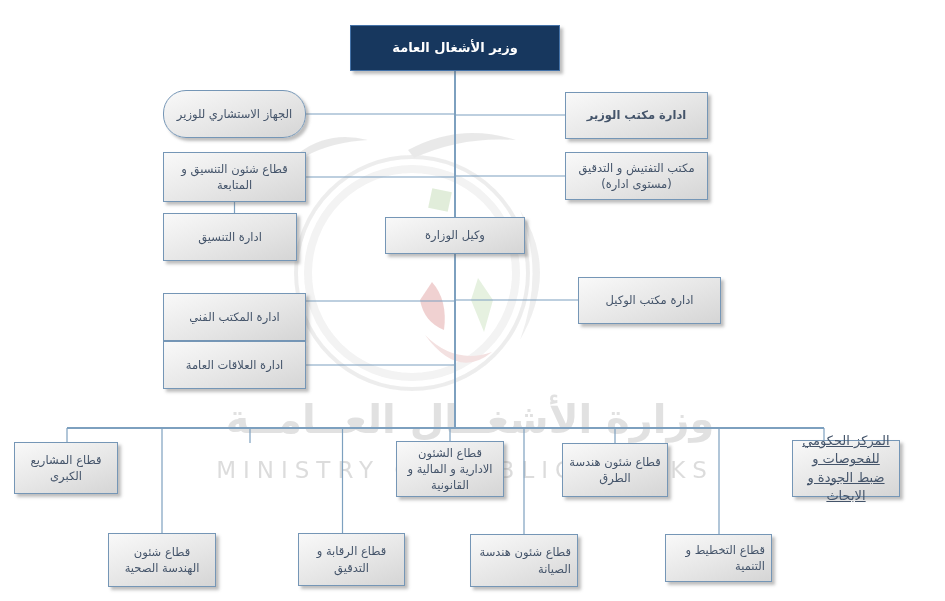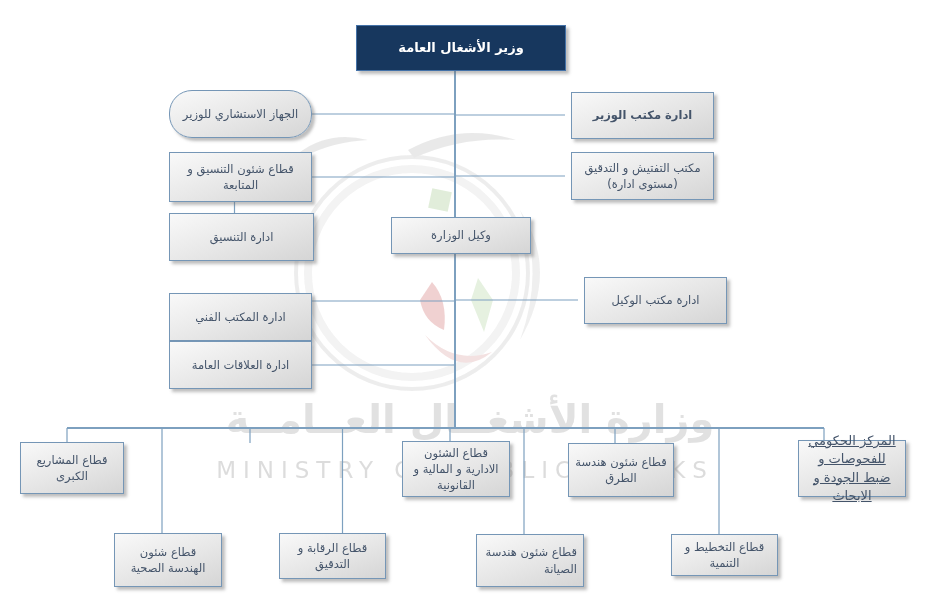--- a/index.html
+++ b/index.html
@@ -11,21 +11,21 @@
   #watermark-layer { z-index:0; }
   #connector-layer { z-index:1; }
   .node {
     position:absolute; z-index:2;
     display:flex; align-items:center; justify-content:center;
     text-align:center; direction:rtl;
     background:linear-gradient(160deg,#f9f9f9 0%,#e6e6e6 55%,#d5d5d5 100%);
     border:1px solid #7596b6;
     box-shadow:3px 3px 3px rgba(110,110,110,0.45);
     color:#44546a; font-size:11.5px; line-height:1.4;
-    padding:6px 6px; box-sizing:border-box;margin-left:6px;
+    padding:6px 6px; box-sizing:border-box;
   }
   .node--root {
     background:#17375e; color:#ffffff; font-weight:bold; font-size:13px;
     border:1px solid #4472a8;
   }
   .wm-ar { font-size:40px; font-weight:bold; fill:#dcdcdc; }
   .wm-en { font-size:23px; fill:#d7d7d7; letter-spacing:7px; }
 </style>
 </head>
 <body>
@@ -75,31 +75,31 @@
       <path d="M824,428 V440" stroke-width="1.2"></path>
     </g>
   </svg>
 
   <div class="node node--root" style="left:350px; top:25px;  width:210px; height:46px;" dir="rtl">وزير الأشغال العامة</div>
 
   <div class="node" style="left:163px; top:90px;  width:143px; height:48px;border-radius:23px;" dir="rtl">الجهاز الاستشاري للوزير</div>
   <div class="node" style="left:565px; top:92px;  width:143px; height:47px;font-weight:bold;" dir="rtl">ادارة مكتب الوزير</div>
   <div class="node" style="left:163px; top:152px; width:143px; height:50px;" dir="rtl">قطاع شئون التنسيق و المتابعة</div>
   <div class="node" style="left:565px; top:152px; width:143px; height:48px;" dir="rtl">مكتب التفتيش و التدقيق (مستوى ادارة)</div>
-  <div class="node" style="left:163px; top:213px; width:145px; height:48px;" dir="rtl">ادارة التنسيق</div>
+  <div class="node" style="left:163px; top:213px; width:134px; height:48px;" dir="rtl">ادارة التنسيق</div>
 
   <div class="node" style="left:385px; top:217px; width:140px; height:37px;" dir="rtl">وكيل الوزارة</div>
 
   <div class="node" style="left:163px; top:293px; width:143px; height:48px;" dir="rtl">ادارة المكتب الفني</div>
   <div class="node" style="left:578px; top:277px; width:143px; height:47px;" dir="rtl">ادارة مكتب الوكيل</div>
   <div class="node" style="left:163px; top:341px; width:143px; height:48px;" dir="rtl">ادارة العلاقات العامة</div>
 
   <div class="node" style="left:14px;  top:442px; width:104px; height:52px;" dir="rtl">قطاع المشاريع الكبرى</div>
   <div class="node" style="left:562px; top:443px; width:106px; height:54px;" dir="rtl">قطاع شئون هندسة الطرق</div>
   <div class="node" style="left:396px; top:441px; width:108px; height:56px;" dir="rtl">قطاع الشئون الادارية و المالية و القانونية</div>
   <div class="node" style="left:792px; top:440px; width:108px; height:57px; font-size:13px;text-decoration:underline;" dir="rtl">المركز الحكومي للفحوصات و ضبط الجودة و الابحاث</div>
 
   <div class="node" style="left:108px; top:533px; width:108px; height:54px;" dir="rtl">قطاع شئون الهندسة الصحية</div>
-  <div class="node" style="left:273px; top:533px; width:107px; height:46px;" dir="rtl">قطاع الرقابة و التدقيق</div>
+  <div class="node" style="left:298px; top:533px; width:107px; height:53px;" dir="rtl">قطاع الرقابة و التدقيق</div>
   <div class="node" style="left:470px; top:534px; width:108px; height:53px;text-align:right;" dir="rtl">قطاع شئون هندسة الصيانة</div>
-  <div class="node" style="left:665px; top:534px; width:107px; height:42px;" dir="rtl">قطاع التخطيط و التنمية</div>
+  <div class="node" style="left:665px; top:534px; width:107px; height:48px;text-align:right;" dir="rtl">قطاع التخطيط و التنمية</div>
 
 </div>
 
 </body></html>

